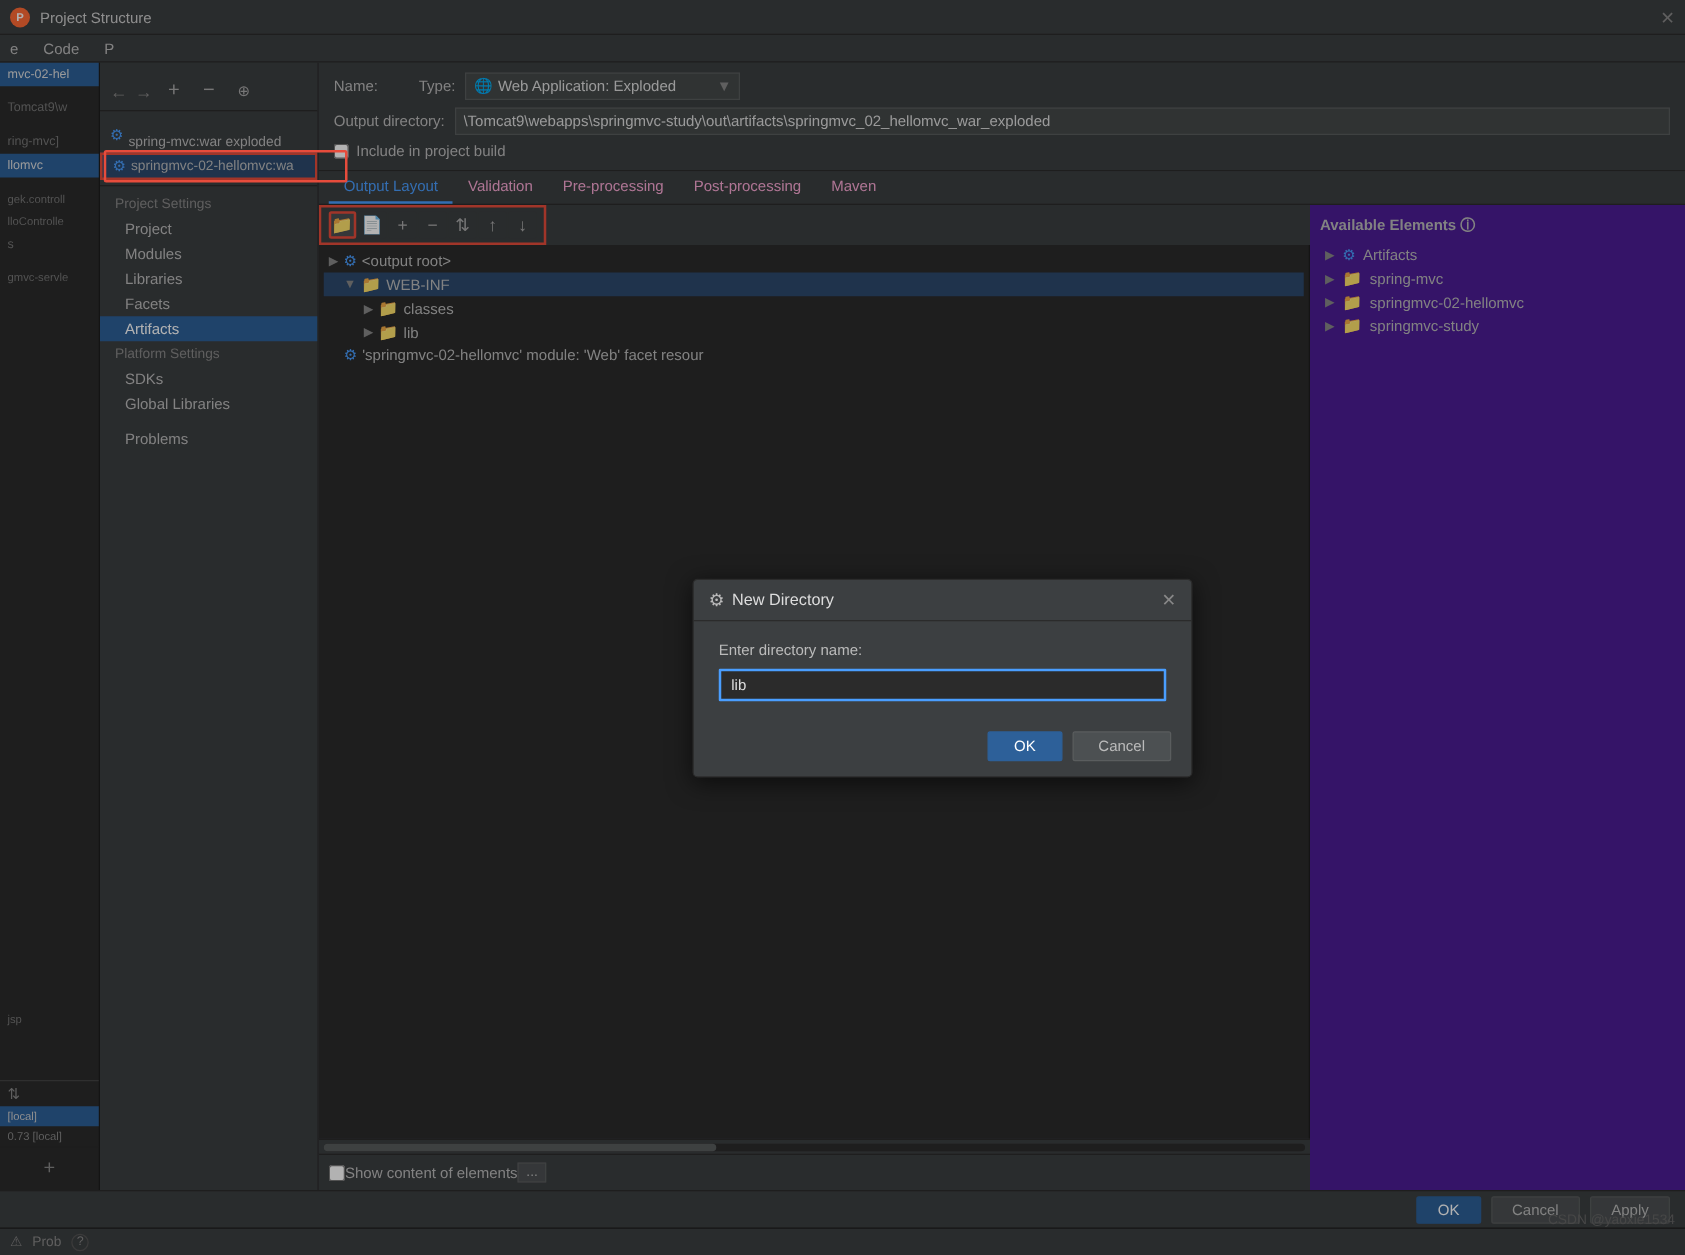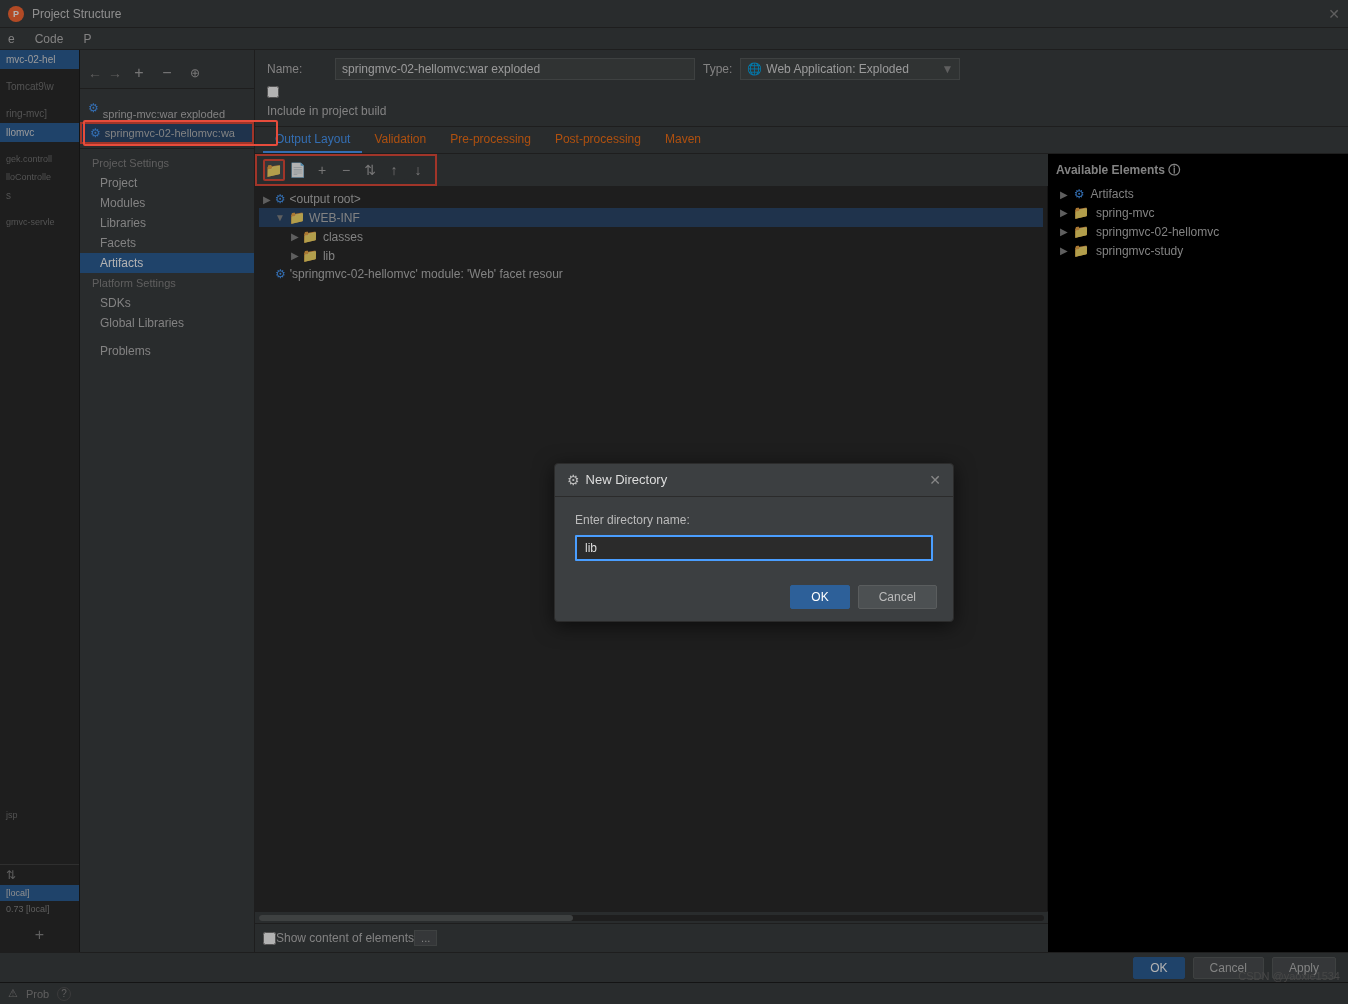--- a/index.html
+++ b/index.html
@@ -135,38 +135,37 @@
       flex: 1;
       background: #45494a;
       border: 1px solid #5a5d5e;
       color: #ddd;
       padding: 2px 6px;
       font-size: 12px;
       height: 22px;
     }
     .ps-checkbox-row {
       display: flex;
-      align-items: flex-start;
+      align-items: center;
       gap: 6px;
-      flex-direction: column;
     }
     .ps-checkbox { width: 12px; height: 12px; }
 
     
     .ps-tabs {
       display: flex;
       gap: 0;
       border-bottom: 1px solid #2b2b2b;
       padding: 0 8px;
       background: #3c3f41;
     }
     .ps-tab {
       padding: 5px 12px;
       font-size: 12px;
-      color: #f97316;
+      color: #f9a8d4;
       cursor: pointer;
       border-bottom: 2px solid transparent;
     }
     .ps-tab.active {
       color: #4a9eff;
       border-bottom: 2px solid #4a9eff;
     }
 
     
     .ps-tree-area {
@@ -216,21 +215,21 @@
     .tree-item.highlighted { background: #2d4a6e; }
 
     .tree-indent-1 { padding-left: 16px; }
     .tree-indent-2 { padding-left: 32px; }
 
     .folder-icon { color: #dcb67a; font-size: 13px; }
 
     
     .available-panel {
       width: 300px;
-      background: #000000;
+      background: #4c1d95;
       padding: 8px;
       overflow-y: auto;
     }
     .available-header {
       font-size: 12px;
       color: #bbb;
       margin-bottom: 6px;
       font-weight: bold;
     }
     .available-item {
@@ -538,27 +537,30 @@
         <div style="margin-top:8px;">
           <div class="ps-nav-item">Problems</div>
         </div>
       </div>
 
       <div class="ps-content">
 
         <div class="ps-form">
           <div class="ps-form-row">
             <span class="ps-form-label">Name:</span>
-            <input class="ps-form-input" type="text" value="springmvc-02-hellomvc:war exploded" style="flex: 1 1 0%; max-width: 360px;">
             <span class="ps-type-label">Type:</span>
             <div class="ps-type-select">
               <span style="color:#4a9eff;font-size:12px;">🌐</span>
               <span>Web Application: Exploded</span>
               <span style="margin-left:auto;color:#888;">▼</span>
             </div>
+          </div>
+          <div class="ps-output-row">
+            <span class="ps-form-label">Output directory:</span>
+            <input class="ps-output-input" type="text" value="\Tomcat9\webapps\springmvc-study\out\artifacts\springmvc_02_hellomvc_war_exploded" style="flex: 1 1 0%;">
           </div>
           <div class="ps-checkbox-row">
             <input type="checkbox" class="ps-checkbox" style="">
             <span>Include in project build</span>
           </div>
         </div>
 
         <div class="ps-tabs">
           <div class="ps-tab active">Output Layout</div>
           <div class="ps-tab">Validation</div>

